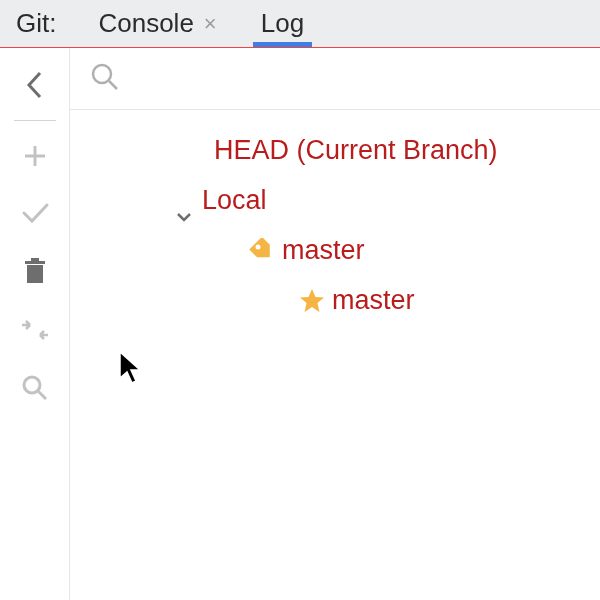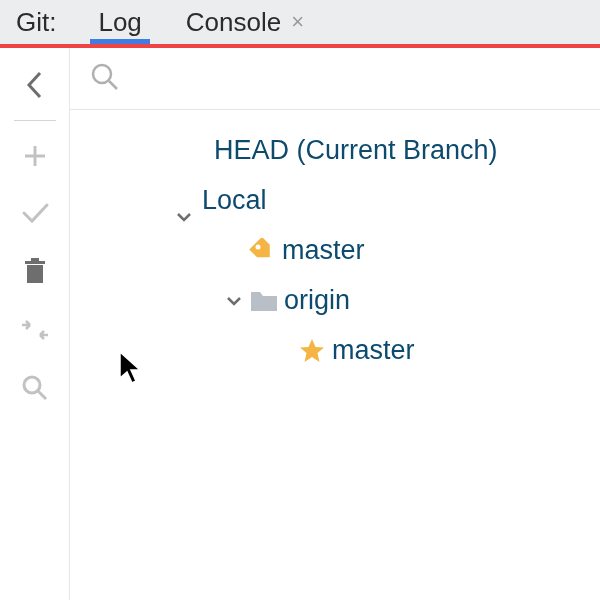--- a/index.html
+++ b/index.html
@@ -8,21 +8,21 @@
       height: 600px;
       font-family: -apple-system, BlinkMacSystemFont, "Segoe UI", Helvetica, Arial, sans-serif;
       background: #fff;
       overflow: hidden;
     }
     .top-tabs {
       display: flex;
       align-items: center;
       height: 48px;
       background: #ebedef;
-      border-bottom: 4px solid #ef4444;
+      border-bottom: 1px solid #ef4444;
       padding: 0 0 0 16px;
       font-size: 26px;
       color: #2b2b2b;
     }
     .tab-label-git {
       margin-right: 32px;
     }
     .tab {
       display: flex;
       align-items: center;
@@ -89,21 +89,21 @@
     .search-bar input {
       border: none;
       outline: none;
       font-size: 24px;
       flex: 1;
       background: transparent;
     }
     .tree {
       padding: 16px 0 0 0;
       font-size: 27px;
-      color: #0c4a6e;
+      color: #b91c1c;
       line-height: 1.85;
     }
     .tree-row {
       display: flex;
       align-items: center;
       padding-left: 12px;
       white-space: nowrap;
     }
     .chev {
       width: 28px;
@@ -122,26 +122,26 @@
       left: 118px;
       top: 350px;
       pointer-events: none;
     }
   </style>
 </head>
 <body>
 
 <div class="top-tabs">
   <span class="tab-label-git">Git:</span>
-  <div class="tab active">
-    <span>Log</span>
-  </div>
   <div class="tab">
     <span>Console</span>
     <span class="tab-close">×</span>
+  </div>
+  <div class="tab active">
+    <span>Log</span>
   </div>
 </div>
 
 <div class="main-area">
   <div class="left-toolbar">
     <div class="tool-btn">
       <svg width="24" height="30" viewBox="0 0 24 30">
           <polyline points="17,3 6,15 17,27" fill="none" stroke="#6e6e6e" stroke-width="3"></polyline>
         </svg>
     </div>
@@ -207,33 +207,20 @@
         <span class="icon-box">
           <svg width="26" height="26" viewBox="0 0 26 26">
               <path d="M3 3 L14 3 L23 12 L14 21 L3 21 Z" transform="rotate(45 13 13)" fill="#f4b544"></path>
               <circle cx="9" cy="9" r="2.5" fill="#fff"></circle>
             </svg>
         </span>
         <span class="lbl">master</span>
       </div>
 
 
-      <div class="tree-row" style="padding-left: 150px;">
-        <span class="chev">
-          <svg width="18" height="18" viewBox="0 0 18 18">
-              <polyline points="3,6 9,12 15,6" fill="none" stroke="#6e6e6e" stroke-width="2.5"></polyline>
-            </svg>
-        </span>
-        <span class="icon-box">
-          <svg width="30" height="24" viewBox="0 0 30 24">
-              <path d="M2 3 L11 3 L14 7 L28 7 L28 22 L2 22 Z" fill="#b9bfc7"></path>
-            </svg>
-        </span>
-        <span class="lbl">origin</span>
-      </div>
 
       <div class="tree-row" style="padding-left: 226px;">
         <span class="icon-box">
           <svg width="28" height="28" viewBox="0 0 28 28">
               <path d="M14 2 L17.5 10 L26 10.5 L19.5 16 L21.5 25 L14 20 L6.5 25 L8.5 16 L2 10.5 L10.5 10 Z" fill="#f4b544"></path>
             </svg>
         </span>
         <span class="lbl">master</span>
       </div>
     </div>

